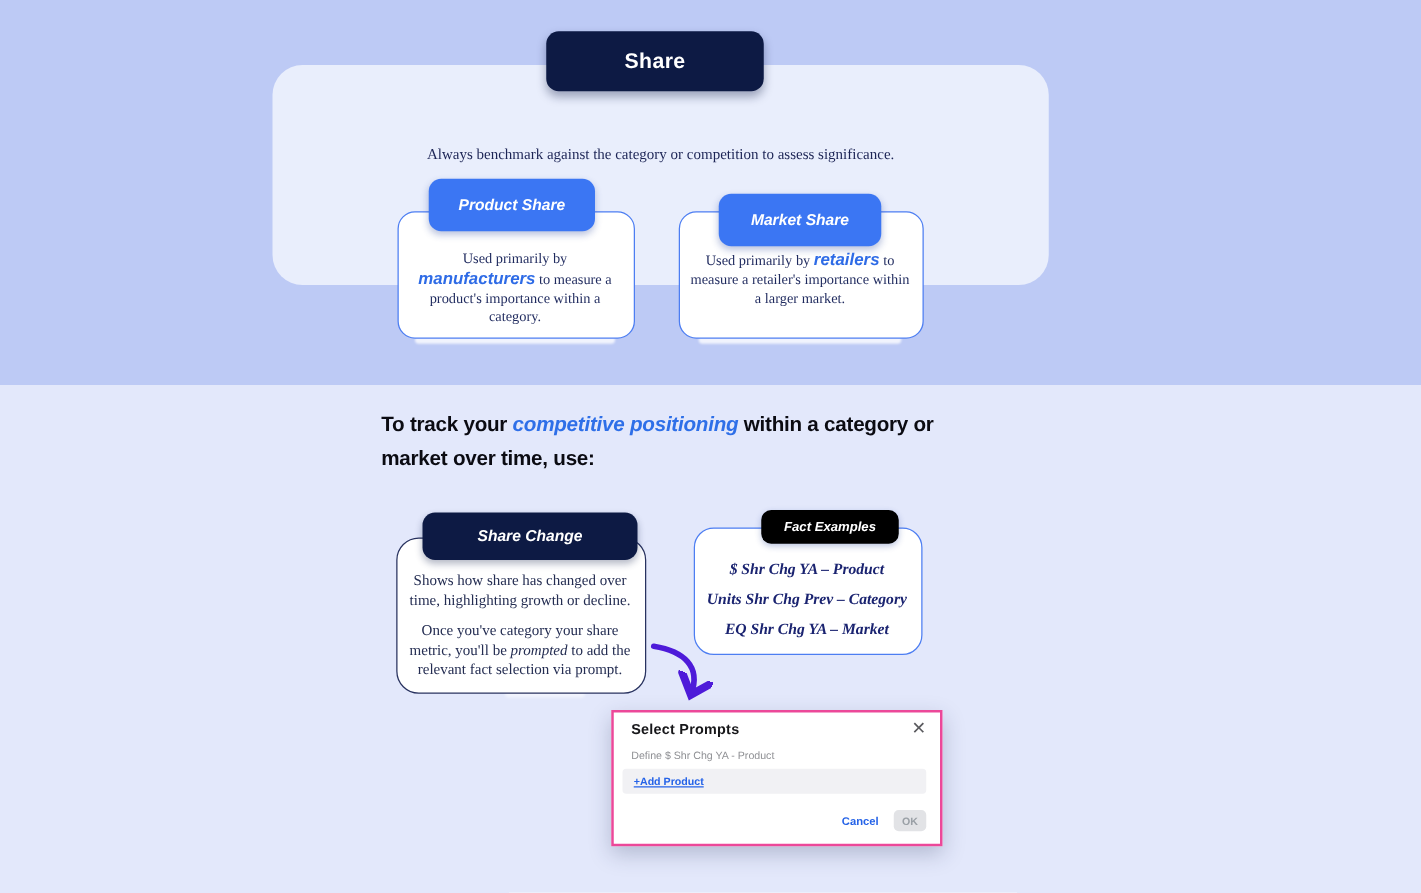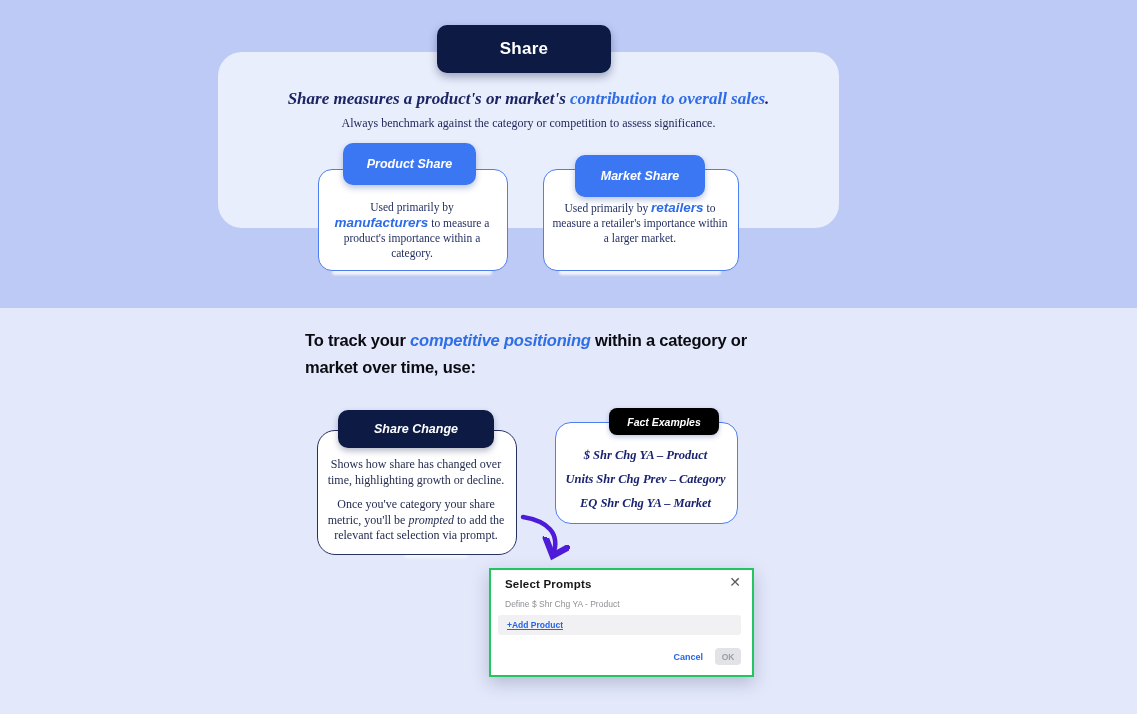--- a/index.html
+++ b/index.html
@@ -36,21 +36,21 @@
   .shadow-b{left:559px;top:268px;width:162px;height:7px;}
 
   
   .bottom-band{position:absolute;left:0;top:308px;width:1137px;height:406px;background:#e3e8fb;}
   .intro{position:absolute;left:305px;top:327px;width:460px;font-size:16.5px;font-weight:bold;
     color:#0b0b12;line-height:27px;letter-spacing:-0.2px;}
   .intro .hl{color:#2e6fe8;font-style:italic;}
 
   .sc-card{position:absolute;left:317px;top:430px;width:198px;height:123px;background:#fff;
     border:1.6px solid #28325f;border-radius:18px;z-index:1;}
-  .sc-pill{position:absolute;left:338px;top:410px;width:156px;height:38px;background:#0d1a44;border-radius:10px;
+  .sc-pill{position:absolute;left:338px;top:410px;width:172px;height:38px;background:#0d1a44;border-radius:10px;
     z-index:2;display:flex;align-items:center;justify-content:center;color:#fff;font-weight:bold;
     font-style:italic;font-size:12.5px;box-shadow:0 3px 6px rgba(13,26,68,.3);}
   .sc-text{position:absolute;left:323px;top:457px;width:186px;z-index:2;text-align:center;
     font-family:"Liberation Serif",serif;font-size:12px;line-height:15.5px;color:#242d52;}
   .sc-text p{margin:0 0 9px 0;}
   .sc-text .hl-b{font-weight:normal;font-style:italic;}
   .ghost-strip{position:absolute;left:404px;top:551px;width:64px;height:7px;background:rgba(255,255,255,.55);
     border-radius:3px;filter:blur(1.2px);z-index:0;}
 
   .fact-card{position:absolute;left:555px;top:422px;width:181px;height:100px;background:#fff;
@@ -59,21 +59,21 @@
     z-index:2;display:flex;align-items:center;justify-content:center;color:#fff;font-weight:bold;
     font-style:italic;font-size:10.5px;box-shadow:0 2px 5px rgba(30,60,150,.3);margin-left:20px;}
   .fact-items{position:absolute;left:555px;top:443px;width:181px;z-index:2;text-align:center;}
   .fact-item{font-family:"Liberation Serif",serif;font-weight:bold;font-style:italic;font-size:12.5px;
     color:#1a2370;line-height:24px;white-space:nowrap;}
 
   .arrow-svg{position:absolute;left:505px;top:495px;z-index:2;}
 
   
   .dialog{position:absolute;left:489px;top:568px;width:261px;height:105px;background:#fff;
-    border:2px solid #22c55e;box-shadow:0 6px 16px rgba(40,50,90,.25);z-index:3;}
+    border:2px solid #ec4899;box-shadow:0 6px 16px rgba(40,50,90,.25);z-index:3;}
   .dlg-title{position:absolute;left:14px;top:8px;font-size:11.5px;font-weight:bold;color:#17171a;letter-spacing:.2px;}
   .dlg-close{position:absolute;right:11px;top:5px;font-size:14px;color:#5a5a5e;cursor:default;line-height:14px;}
   .dlg-desc{position:absolute;left:14px;top:29px;font-size:8.5px;color:#8f9094;}
   .dlg-bar{position:absolute;left:7px;top:45px;width:243px;height:20px;background:#f1f1f4;border-radius:3px;}
   .dlg-add{position:absolute;left:9px;top:5px;font-size:8.5px;font-weight:bold;color:#2563e8;text-decoration:underline;}
   .dlg-footer{position:absolute;right:11px;top:78px;display:flex;align-items:center;gap:12px;}
   .dlg-cancel{font-size:9px;font-weight:bold;color:#2563e8;}
   .dlg-ok{width:26px;height:17px;background:#e2e3e6;border-radius:4px;display:flex;align-items:center;
     justify-content:center;font-size:8.5px;font-weight:bold;color:#9aa0a6;}
 </style>
@@ -82,21 +82,20 @@
 
 <div class="stage">
 
   <div class="top-band">
     <div class="panel"></div>
 
     <div class="share-pill">
       <span>Share</span>
     </div>
 
-    <div class="heading"><span>Share measures a product's or market's </span><span class="hl">contribution to overall sales</span><span>.</span></div>
 
     <div class="subheading">Always benchmark against the category or competition to assess significance.</div>
 
     <div class="mini-card card-a"></div>
     <div class="mini-pill pill-a">
       <span>Product Share</span>
     </div>
     <div class="mini-text text-a"><span>Used primarily by </span><span class="hl">manufacturers</span><span> to measure a product's importance within a category.</span></div>
     <div class="card-shadow shadow-a"></div>
 

